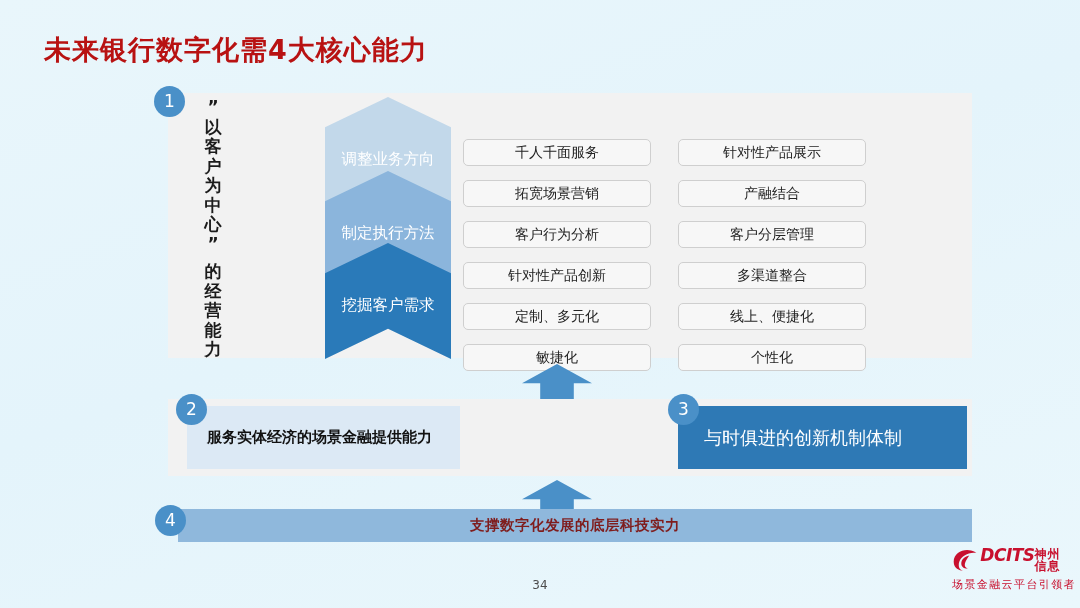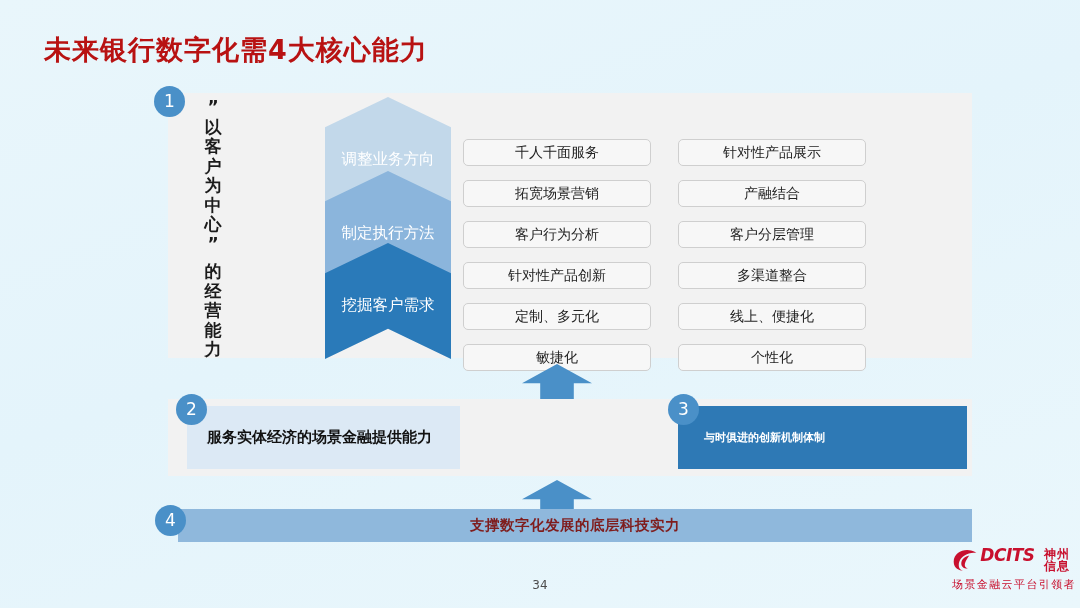--- a/index.html
+++ b/index.html
@@ -168,22 +168,22 @@
     top: 406px;
     width: 289px;
     height: 63px;
     background: #2e79b5;
     display: flex;
     align-items: center;
     padding-left: 26px;
     box-sizing: border-box;
   }
   #box3 .lbl {
-    font-size: 11px;
-    font-weight: bold;
+    font-size: 18px;
+    font-weight: normal;
     color: #ffffff;
     white-space: nowrap;
   }
 
   
   #bar4 {
     position: absolute;
     left: 178px;
     top: 509px;
     width: 794px;
@@ -232,21 +232,20 @@
     color: #c8102e;
     letter-spacing: -0.5px;
     font-style: italic;
   }
   #logo .brand-cn {
     font-size: 12px;
     font-weight: bold;
     color: #c8102e;
     letter-spacing: 1px;
     margin-top: 1px;
-    text-align: right;
   }
   #logo .tagline {
     font-size: 11px;
     color: #c8102e;
     letter-spacing: 1.4px;
     margin-top: 3px;
     text-align: center;
     white-space: nowrap;
   }
 </style>

